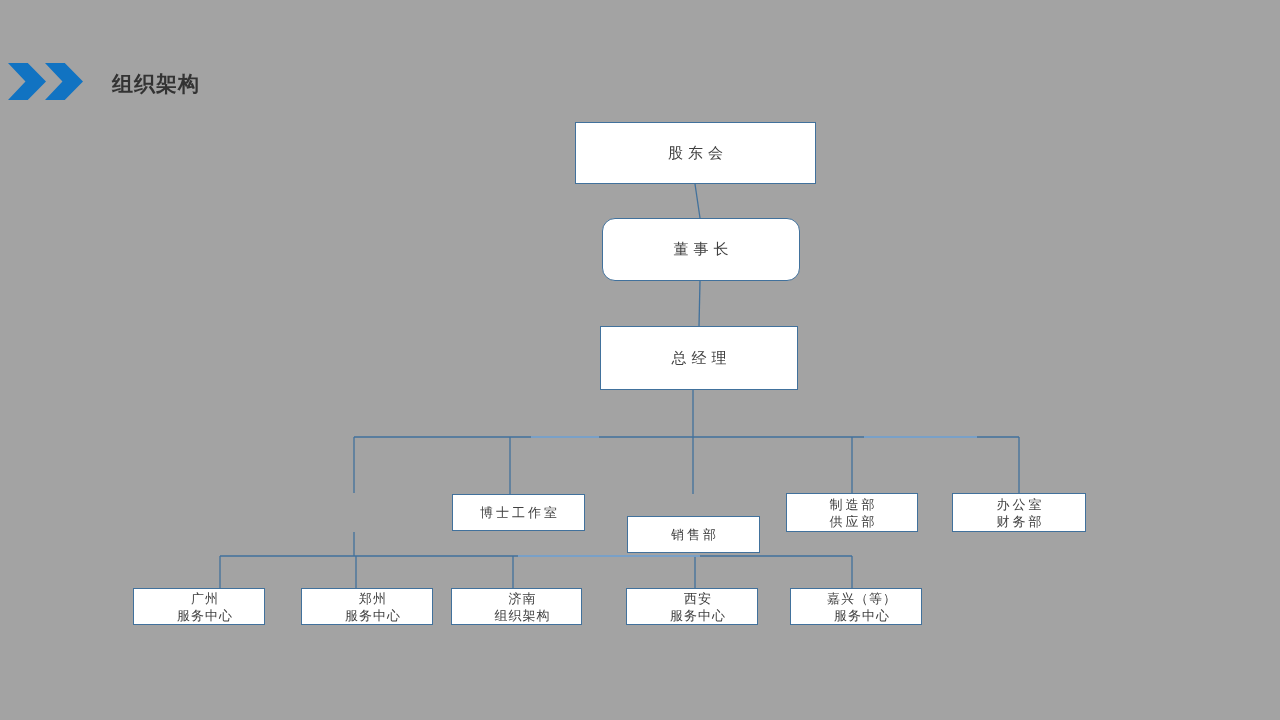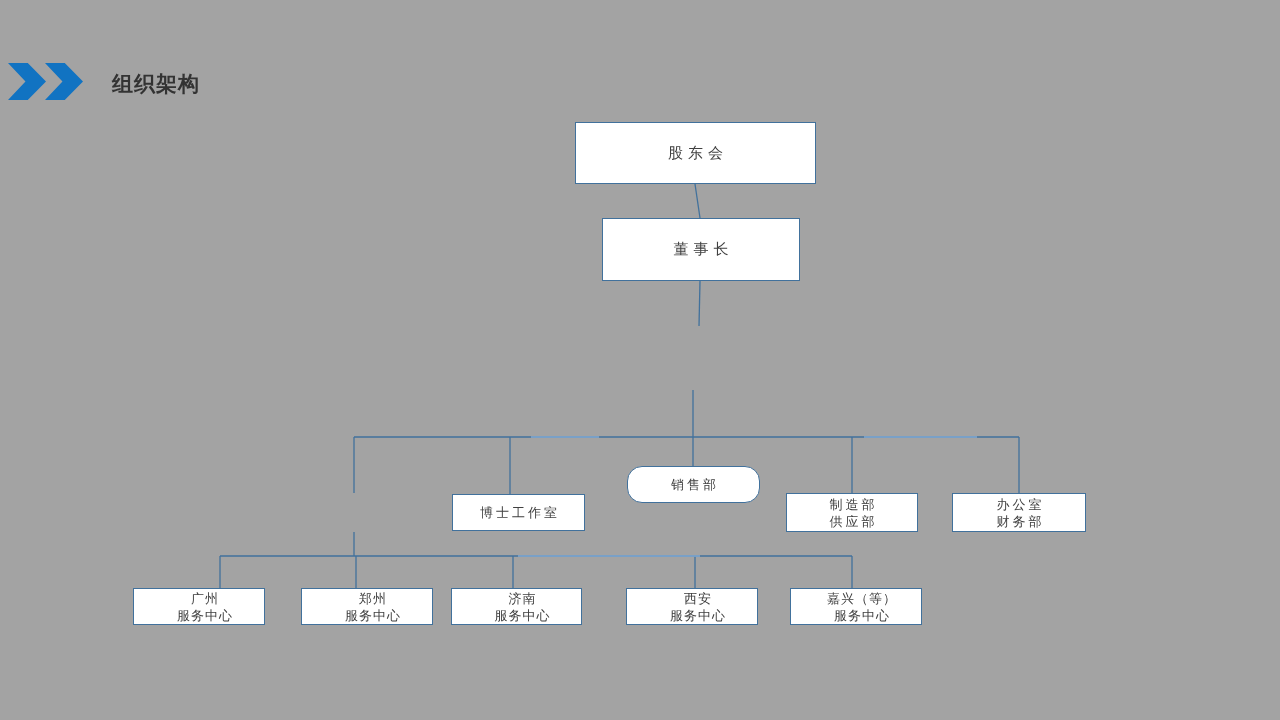--- a/index.html
+++ b/index.html
@@ -44,25 +44,25 @@
     text-align: center;
     color: #404040;
     white-space: pre-line;
     z-index: 2;
   }
   .obox.big  { font-size: 15px; letter-spacing: 5px; padding-left: 5px; }
   .obox.dept { font-size: 13px; letter-spacing: 3px; line-height: 17px; padding-left: 3px; }
   .obox.svc  { font-size: 13px; letter-spacing: 1px; line-height: 17px; padding-left: 12px; }
   
   .b-shareholders { left: 575px; top: 122px; width: 241px; height: 62px; }
-  .b-chairman     { left: 602px; top: 218px; width: 198px; height: 63px; }
+  .b-chairman     { left: 602px; top: 218px; width: 198px; height: 63px; border-radius: 13px; }
   .b-gm           { left: 600px; top: 326px; width: 198px; height: 64px; }
   .b-d1 { left: 287px; top: 493px; width: 133px; height: 39px; }
   .b-d2 { left: 444px; top: 494px; width: 133px; height: 37px; margin-left: 8px; }
-  .b-d3 { left: 627px; top: 466px; width: 133px; height: 37px; border-radius: 15px; }
+  .b-d3 { left: 627px; top: 516px; width: 133px; height: 37px; }
   .b-d4 { left: 786px; top: 493px; width: 132px; height: 39px; }
   .b-d5 { left: 952px; top: 493px; width: 134px; height: 39px; }
   .b-s1 { left: 133px; top: 588px; width: 132px; height: 37px; }
   .b-s2 { left: 289px; top: 588px; width: 132px; height: 37px; margin-left: 12px; }
   .b-s3 { left: 451px; top: 588px; width: 131px; height: 37px; }
   .b-s4 { left: 626px; top: 588px; width: 132px; height: 37px; }
   .b-s5 { left: 790px; top: 588px; width: 132px; height: 37px; }
   .connectors {
     position: absolute;
     left: 0; top: 0;
@@ -101,32 +101,33 @@
     </g>
     <g fill="none" stroke-width="1.3" stroke="#85ADD4">
       <line x1="531" y1="437" x2="599" y2="437"></line>
       <line x1="864" y1="437" x2="977" y2="437"></line>
       <line x1="518" y1="556" x2="700" y2="556"></line>
     </g>
   </svg>
 
   <div class="obox big b-shareholders">股东会</div>
   <div class="obox big b-chairman">董事长</div>
+  <div class="obox big b-gm">总经理</div>
 
   <div class="obox dept b-d2">博士工作室</div>
   <div class="obox dept b-d3">销售部</div>
   <div class="obox dept b-d5">办公室
 财务部</div>
   <div class="obox dept b-d4">制造部
 供应部</div>
 
   <div class="obox svc b-s1">广州
 服务中心</div>
   <div class="obox svc b-s2">郑州
 服务中心</div>
   <div class="obox svc b-s3">济南
-服务中心</div>
+组织架构</div>
   <div class="obox svc b-s4">西安
 服务中心</div>
   <div class="obox svc b-s5">嘉兴（等）
 服务中心</div>
 
 </div>
 
 </body></html>

